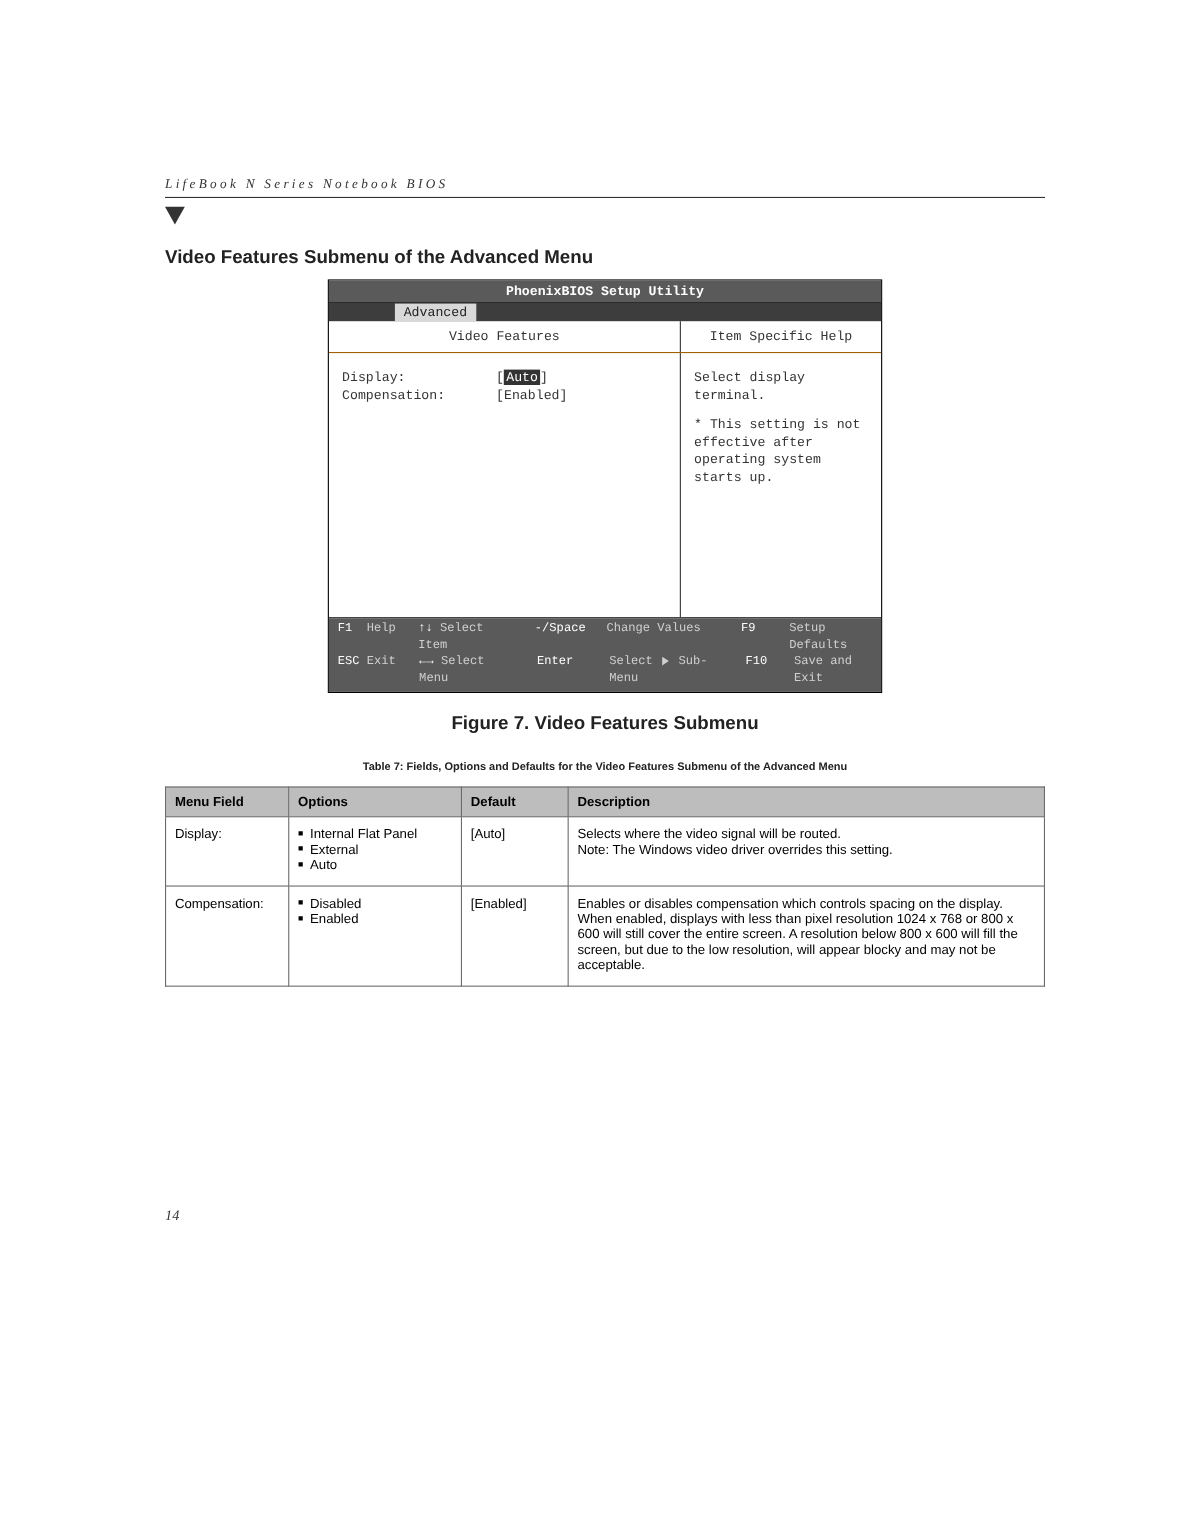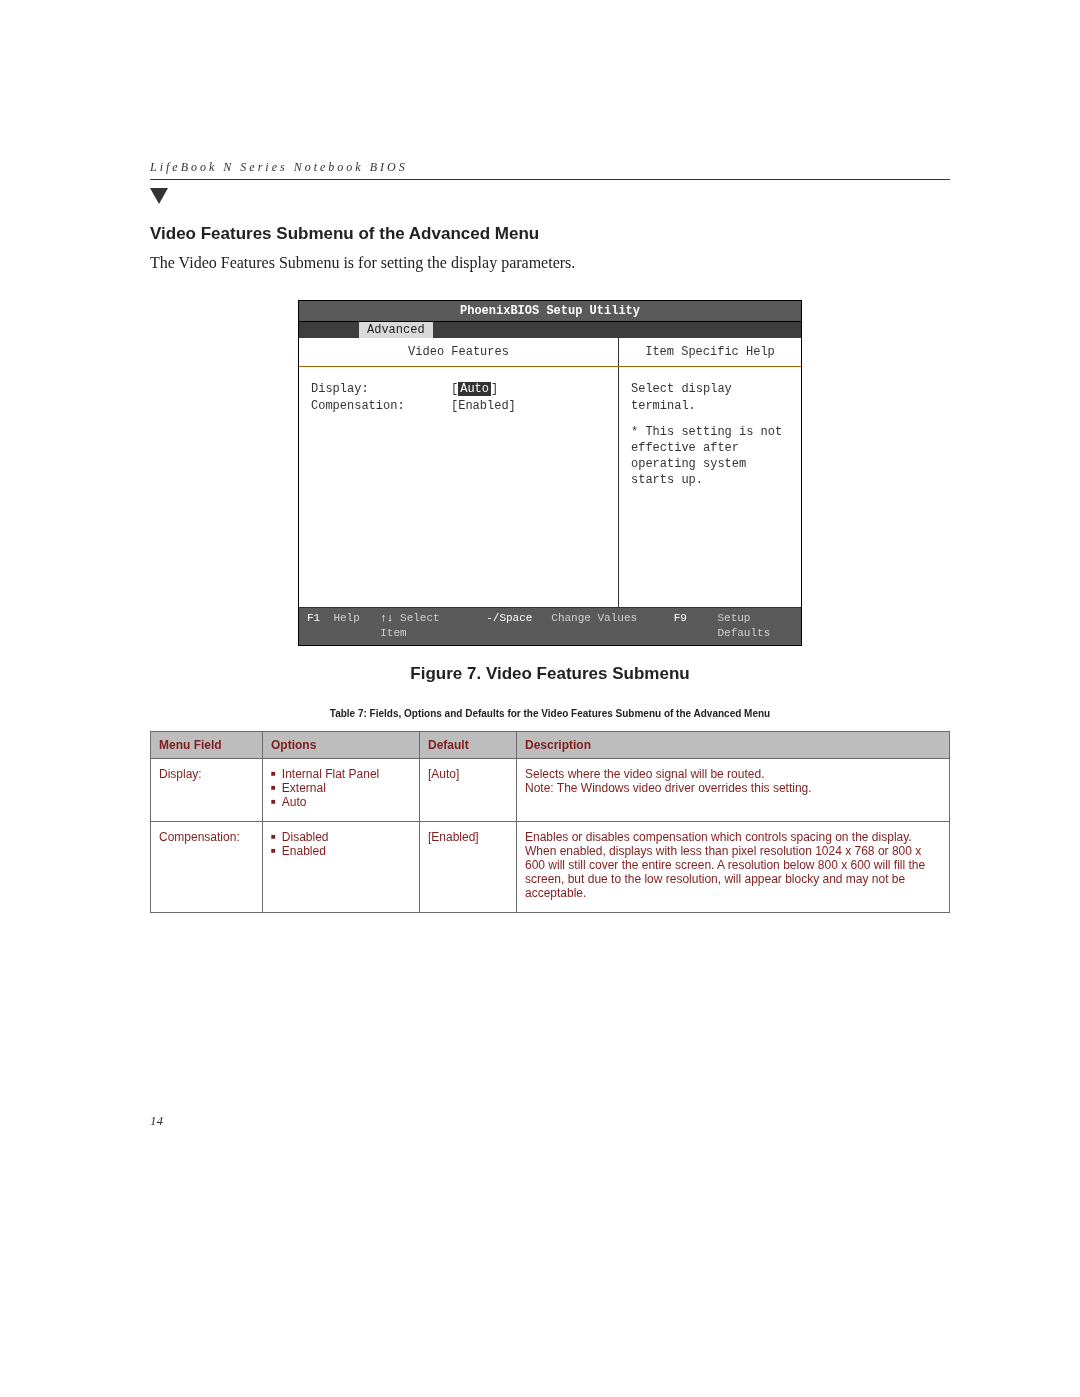--- a/index.html
+++ b/index.html
@@ -161,21 +161,21 @@
     font-weight: bold;
     color: #222;
     margin-bottom: 12px;
   }
 
   table.fields {
     width: 100%;
     border-collapse: collapse;
     font-family: Verdana, Geneva, sans-serif;
     font-size: 12px;
-    color: #7f1d1d;
+    color: #000000;
   }
   table.fields th {
     background: #bdbdbd;
     text-align: left;
     font-weight: bold;
     padding: 6px 8px;
     border: 1px solid #6b6b6b;
     font-size: 12px;
   }
   table.fields td {
@@ -209,21 +209,20 @@
 </style>
 </head>
 <body>
 
 <div class="page">
 
   <div class="running-header">LifeBook N Series Notebook BIOS</div>
   <div class="mark"></div>
 
   <h2 class="section-title">Video Features Submenu of the Advanced Menu</h2>
-  <p class="intro">The Video Features Submenu is for setting the display parameters.</p>
 
   <div class="bios">
     <div class="bios-title">PhoenixBIOS Setup Utility</div>
     <div class="bios-tabs">
       <div class="bios-tab-active">Advanced</div>
     </div>
     <div class="bios-headers">
       <div class="bios-left-col bios-col-header">Video Features</div>
       <div class="bios-right-col bios-col-header">Item Specific Help</div>
     </div>
@@ -248,20 +247,28 @@
     </div>
     <div class="bios-footer">
       <div class="frow">
         <span class="fc1"><span class="key">F1</span>&nbsp;&nbsp;<span style="color:#d0d0d0">Help</span></span>
         <span class="fc2"><span class="key">↑↓</span> <span>Select Item</span></span>
         <span class="fc3 key">-/Space</span>
         <span class="fc4">Change Values</span>
         <span class="fc5 key">F9</span>
         <span class="fc6">Setup Defaults</span>
       </div>
+      <div class="frow">
+        <span class="fc1"><span class="key">ESC</span> <span style="color:#d0d0d0">Exit</span></span>
+        <span class="fc2"><span class="key">←→</span> <span>Select Menu</span></span>
+        <span class="fc3 key">Enter</span>
+        <span class="fc4"><span>Select</span> <span class="tri"></span> <span>Sub-Menu</span></span>
+        <span class="fc5 key">F10</span>
+        <span class="fc6">Save and Exit</span>
+      </div>
     </div>
   </div>
 
   <div class="figure-caption">Figure 7.  Video Features Submenu</div>
 
   <div class="table-caption">Table 7: Fields, Options and Defaults for the Video Features Submenu of the Advanced Menu</div>
 
   <table class="fields">
     <thead>
       <tr>

